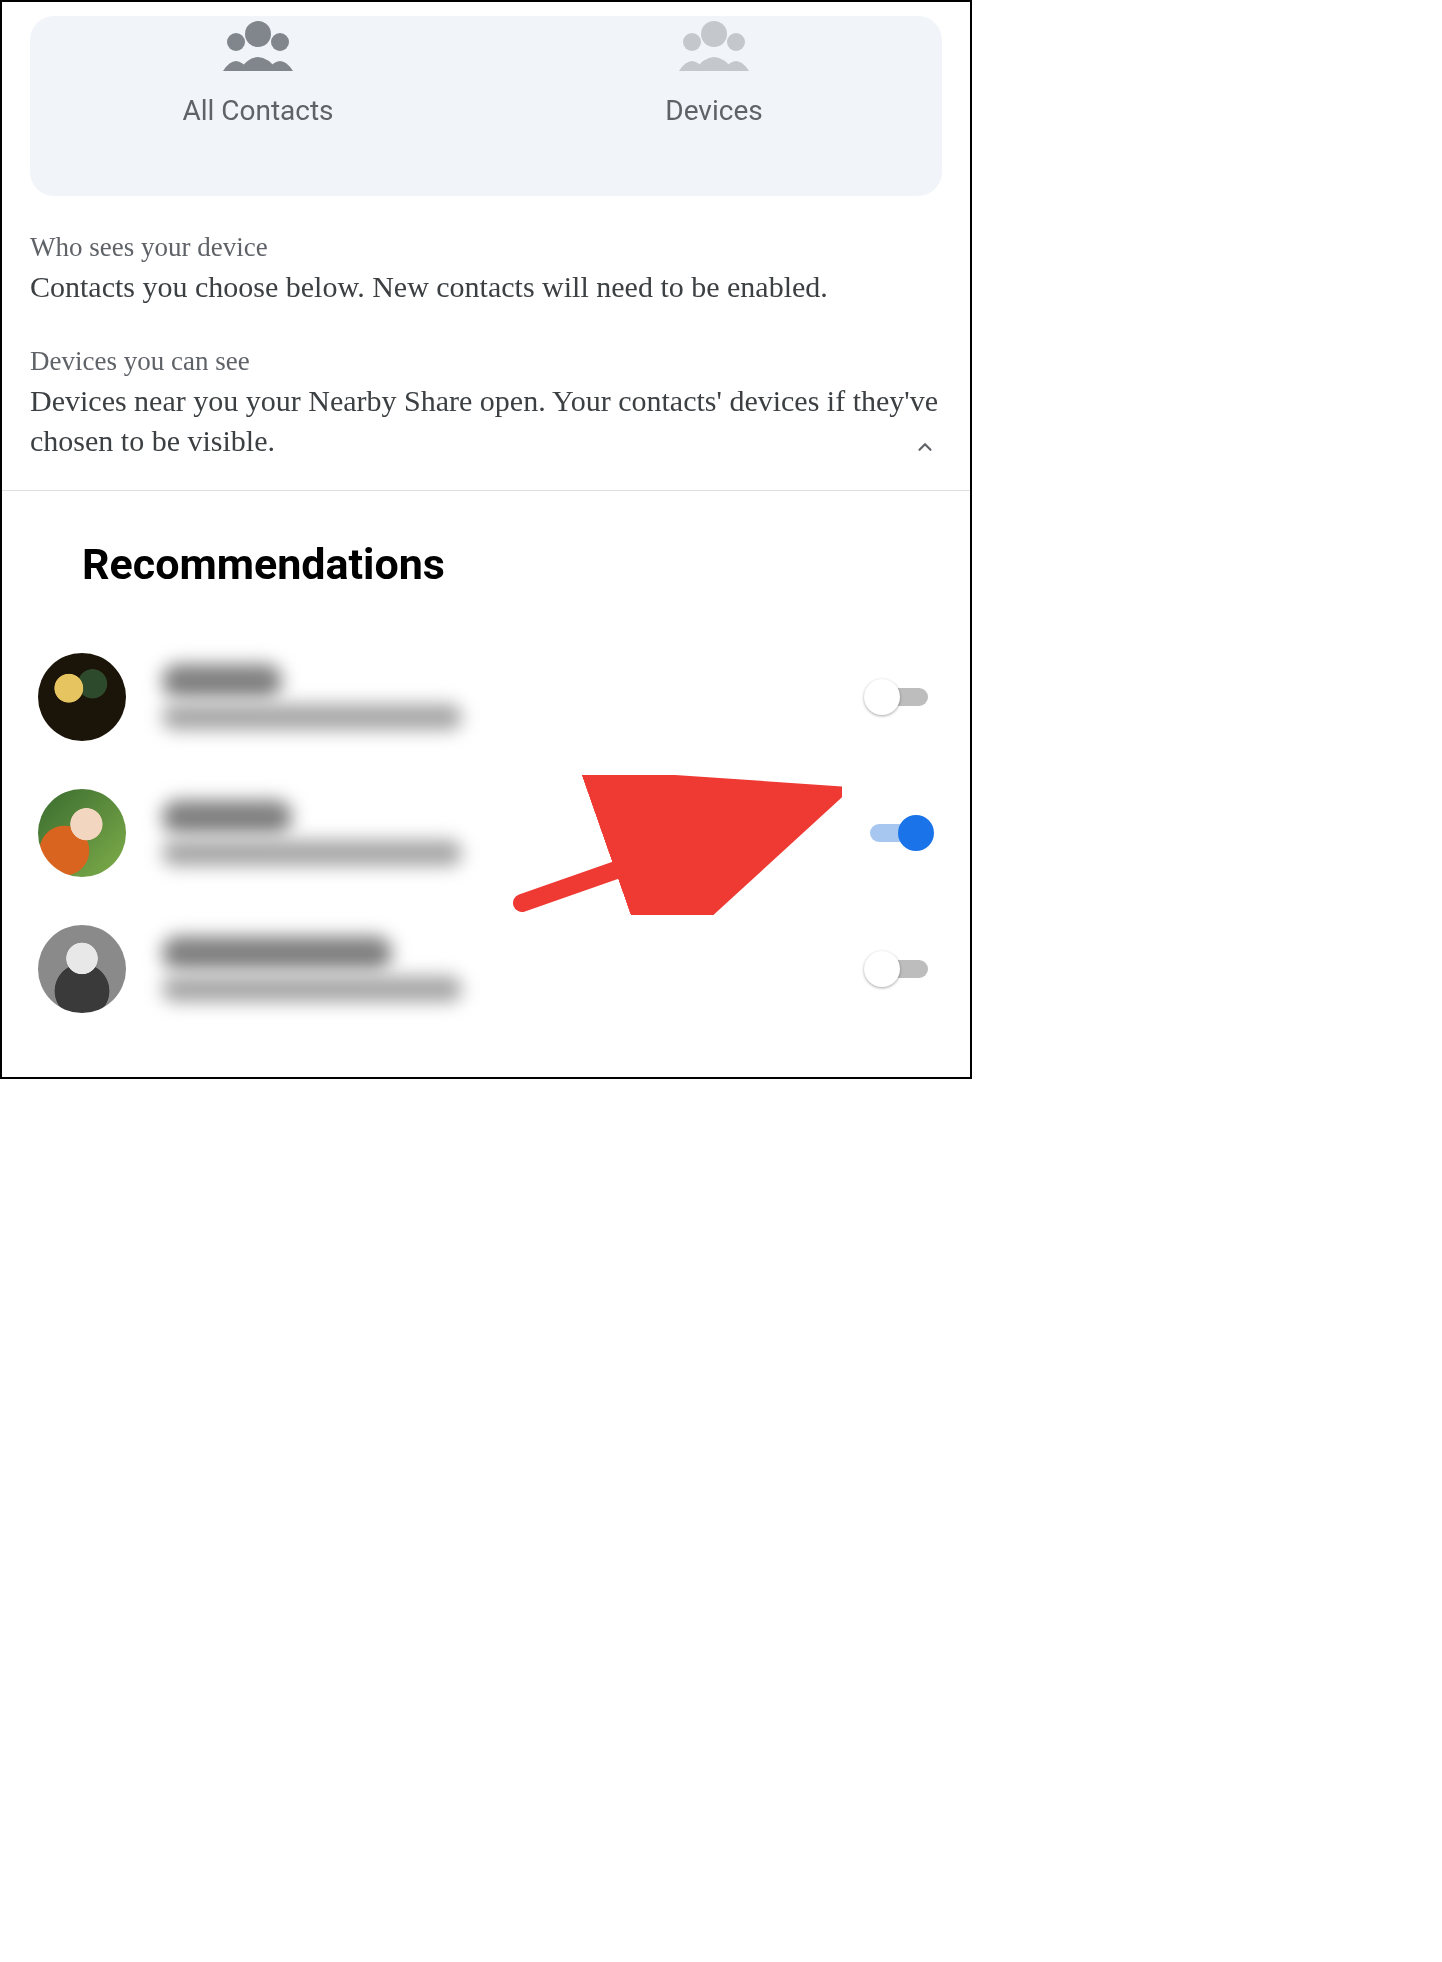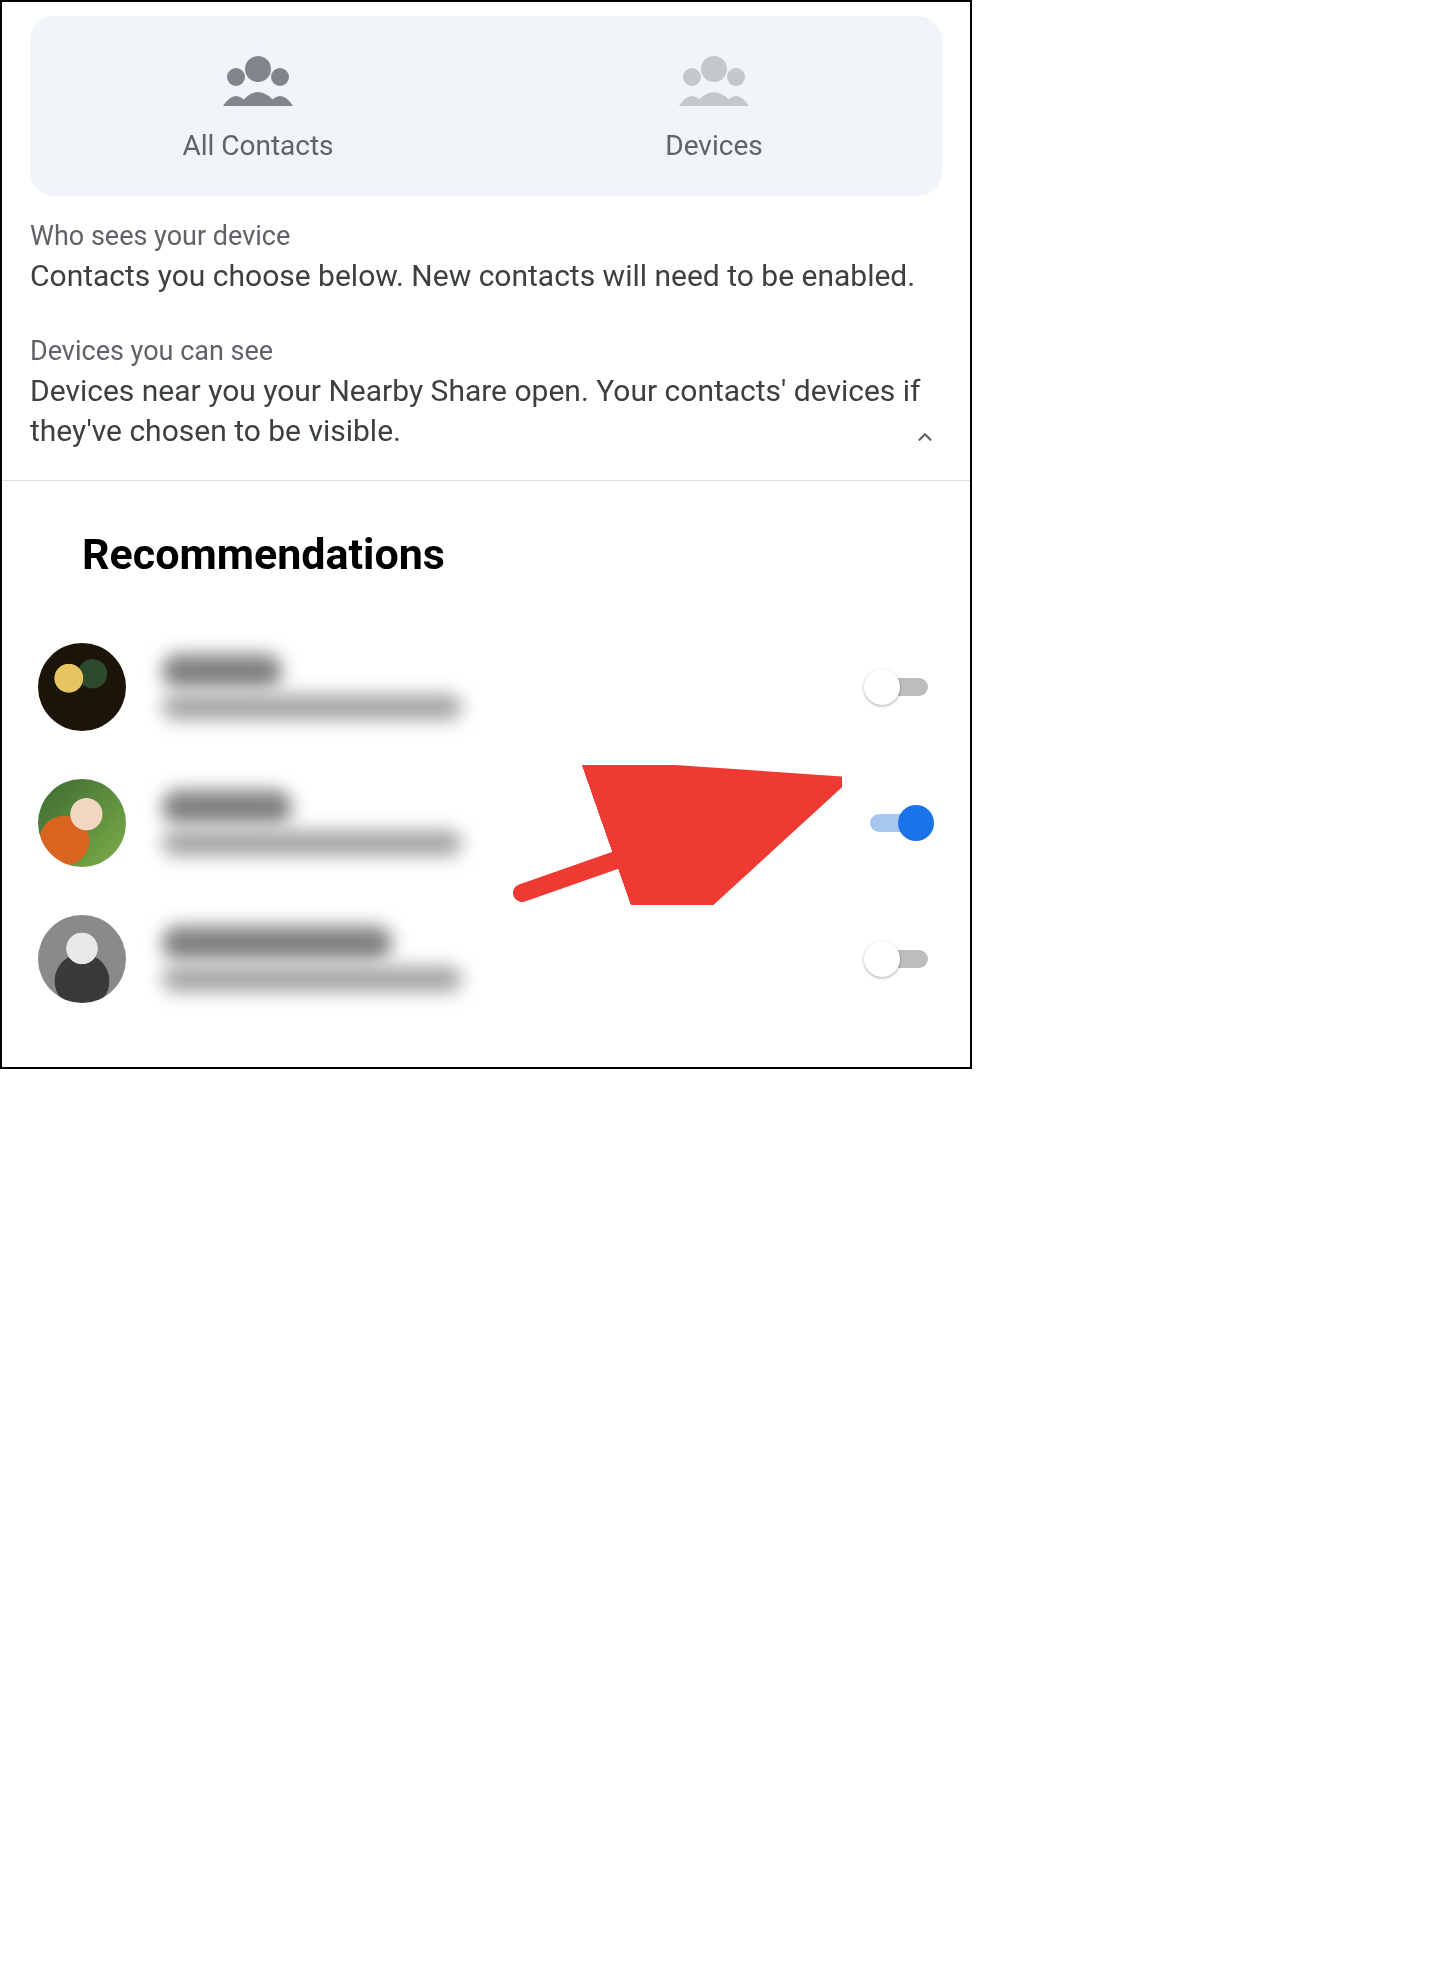--- a/index.html
+++ b/index.html
@@ -25,39 +25,39 @@
     border-radius: 24px;
     padding: 0;
     height: 180px;
     align-items: stretch;
   }
   .tab {
     flex: 1;
     display: flex;
     flex-direction: column;
     align-items: center;
-    justify-content: center;
     gap: 18px;
     cursor: pointer;
     border-radius: 24px;
     color: #5f6368;
     font-size: 28px;
     font-weight: 400;
   }
   .tab.selected {
     border: 3px solid #1a73e8;
     color: #1a73e8;
     background: #f1f4f8;
   }
   .tab-label { }
   .people-icon { width: 100px; height: 60px; display:block; }
 
   .desc-block {
-    padding: 24px 28px 20px 28px;
+    padding: 36px 28px 20px 28px;
     position: relative;
+    font-family: Liberation Serif, serif;
   }
   .desc-title {
     font-size: 27px;
     color: #5f6368;
     margin-bottom: 4px;
   }
   .desc-body {
     font-size: 30px;
     color: #3c4043;
     line-height: 1.35;

